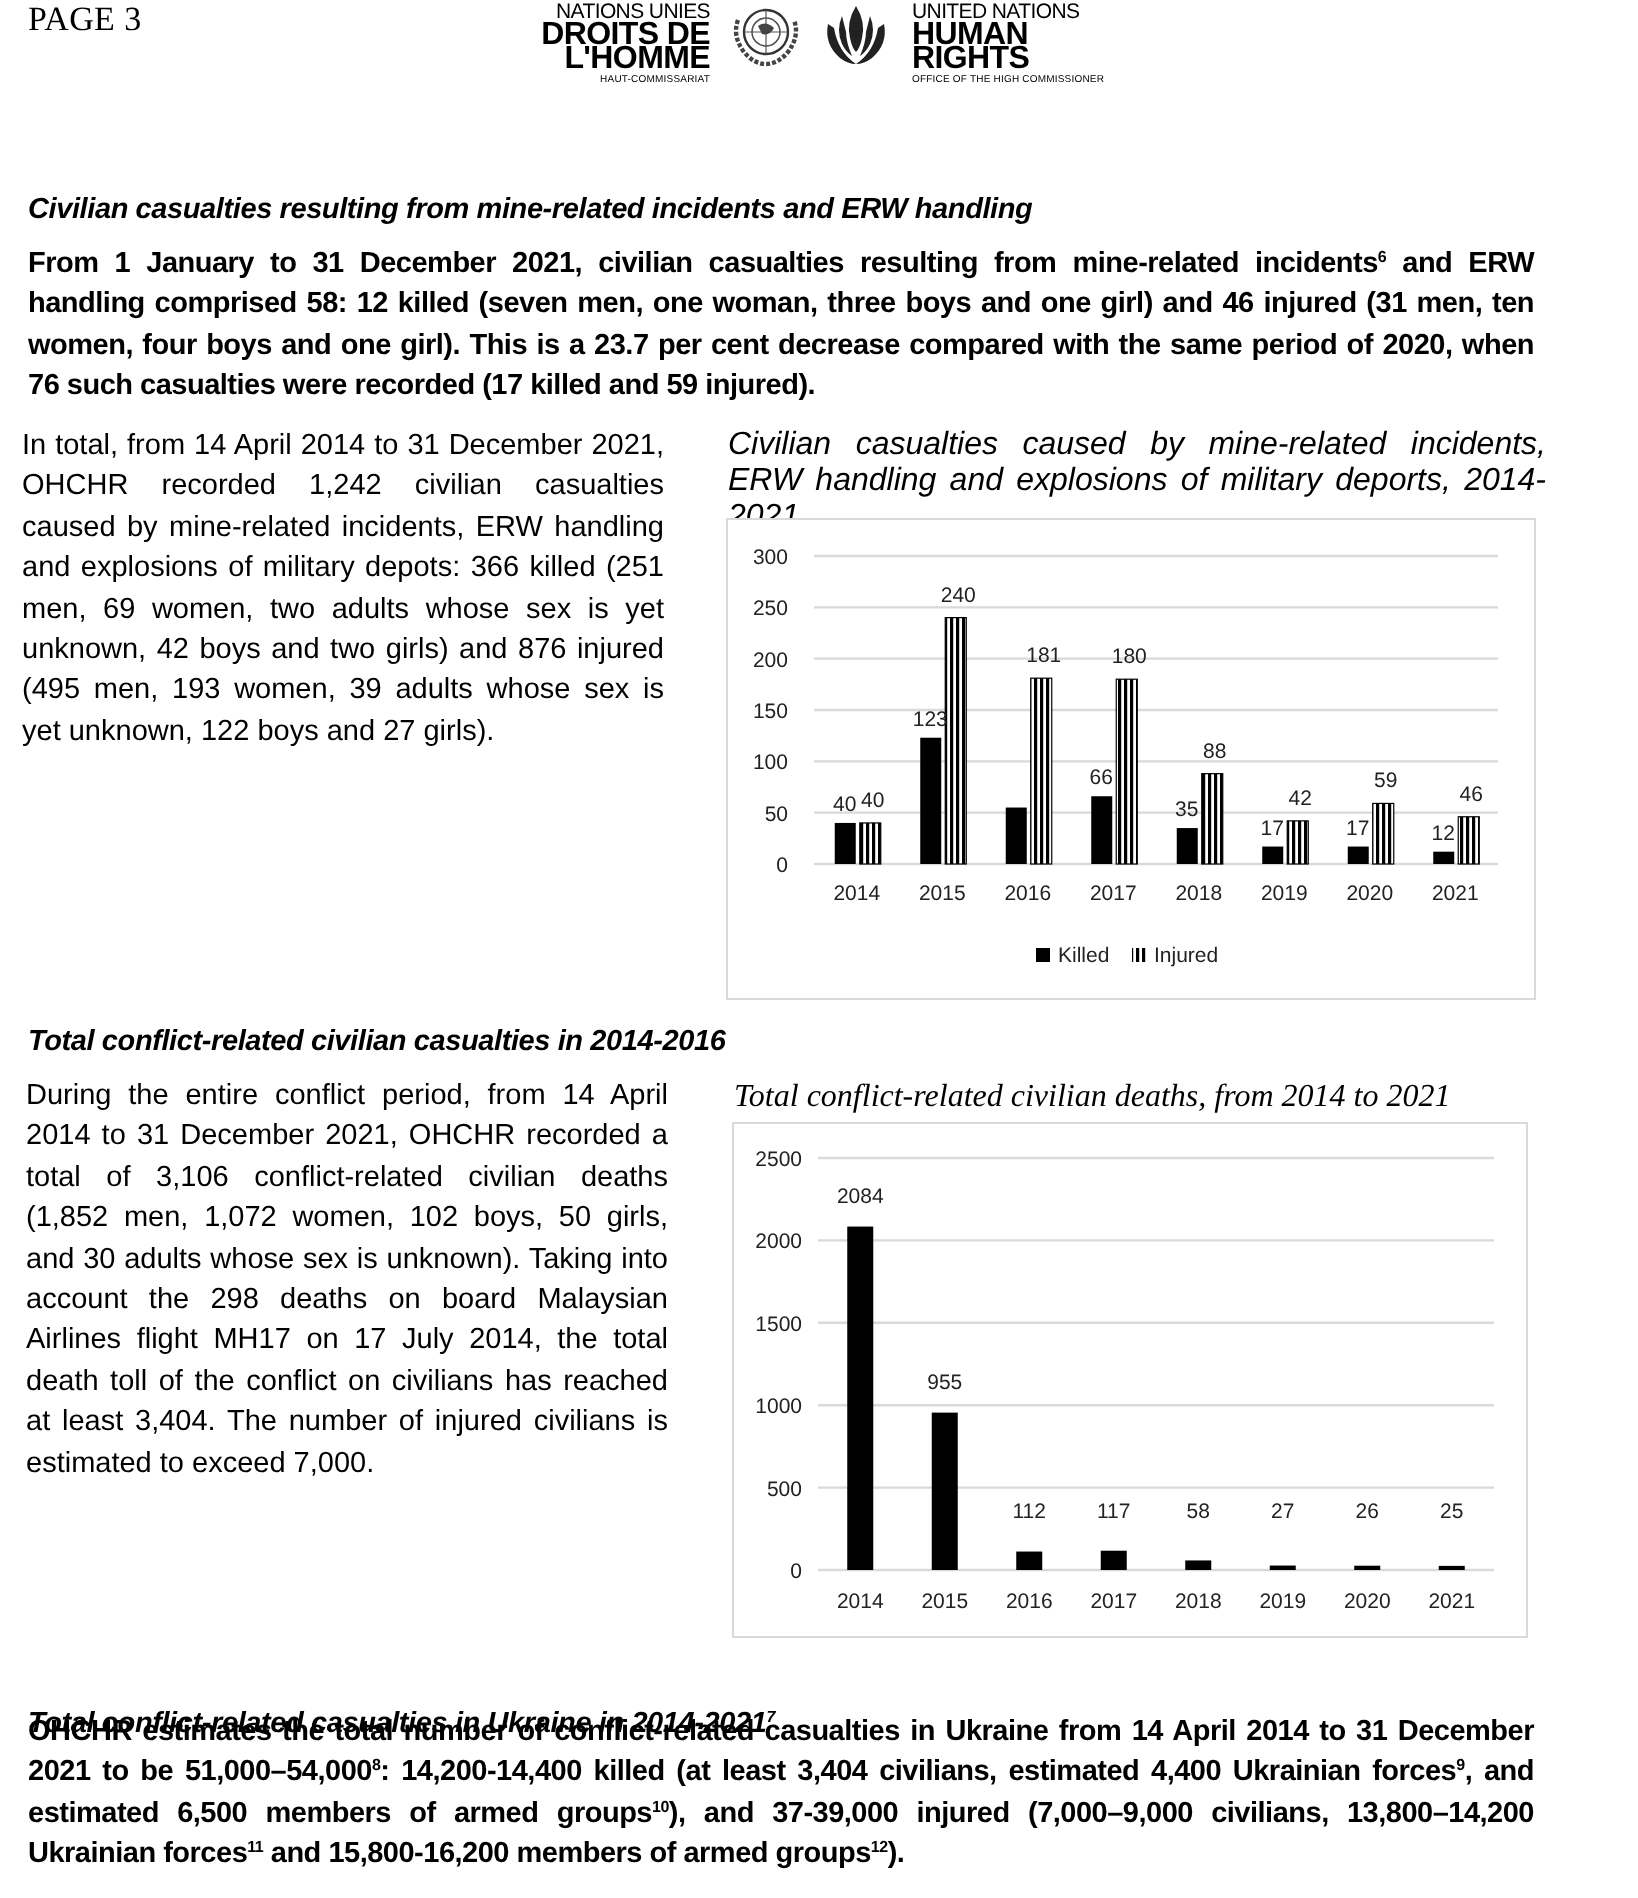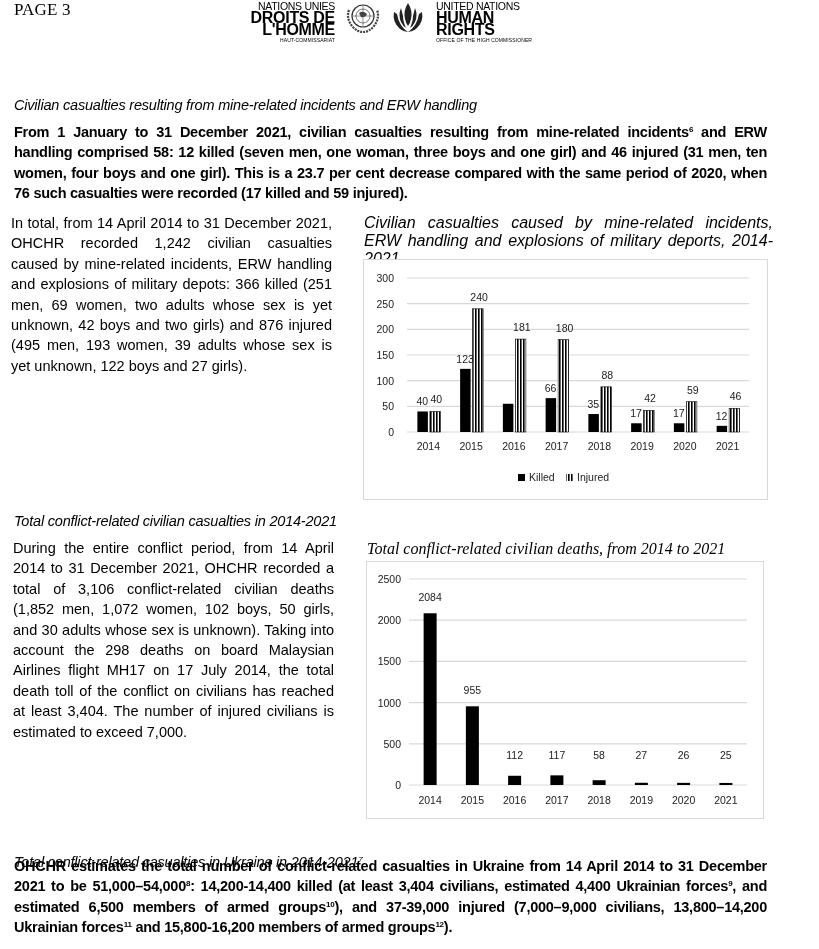--- a/index.html
+++ b/index.html
@@ -1,28 +1,28 @@
 <!DOCTYPE html>
 <html><head>
 <meta charset="utf-8">
 <style>
   html, body { margin: 0; padding: 0; background: #ffffff; }
   body { width: 819px; height: 949px; position: relative; overflow: hidden; color: #000; }
   .serif { font-family: "Liberation Serif", "DejaVu Serif", serif; }
   .sans { font-family: "Liberation Sans", "DejaVu Sans", sans-serif; }
   #page-label { position: absolute; left: 14px; top: 0px; font-size: 17px; letter-spacing: 0.2px; }
-  #logo { position: absolute; left: 230px; top: 0px; width: 300px; height: 36px; }
+  #logo { position: absolute; left: 250px; top: 0px; width: 300px; height: 36px; }
   .logo-left { position: absolute; left: 0; top: 0; width: 105px; text-align: right; }
   .logo-right { position: absolute; left: 206px; top: 0; width: 100px; text-align: left; }
   .logo-l1 { font-size: 10.5px; line-height: 12px; letter-spacing: -0.3px; }
   .logo-l2 { font-size: 16px; font-weight: bold; line-height: 12px; letter-spacing: -0.3px; }
   .logo-l3 { font-size: 5px; line-height: 8px; letter-spacing: 0.1px; }
   .emblem { position: absolute; top: 0; }
 
-  .heading { position: absolute; left: 14px; font-style: italic; font-weight: normal; font-size: 14.5px; letter-spacing: -0.2px; white-space: nowrap; }
+  .heading { position: absolute; left: 14px; font-style: italic; font-weight: bold; font-size: 14.5px; letter-spacing: -0.2px; white-space: nowrap; }
   .para { position: absolute; font-size: 14.5px; line-height: 20.4px; text-align: justify; }
   .para.narrow { letter-spacing: -0.25px; font-weight: bold; }
   sup { font-size: 8px; line-height: 0; vertical-align: 5px; }
 
   .chart-title { position: absolute; font-style: italic; font-size: 16px; line-height: 18px; text-align: justify; }
   .chart-box { position: absolute; border: 1.5px solid #d9d9d9; background: #fff; }
   svg text { font-family: "Liberation Sans", "DejaVu Sans", sans-serif; }
 </style>
 </head>
 <body>
@@ -127,21 +127,21 @@
       <text x="371.625" y="140.38666666666666" font-size="10.5" text-anchor="middle" fill="#222">46</text>
       <text x="363.625" y="190" font-size="10.5" text-anchor="middle" fill="#222">2021</text>
       <g></g>
       <rect x="154" y="214" width="7" height="7" fill="#000"></rect>
       <text x="165" y="221" font-size="10.5" text-anchor="start" fill="#222">Killed</text>
       <rect x="202" y="214" width="7" height="7" fill="url(#vstripes)"></rect>
       <text x="213" y="221" font-size="10.5" text-anchor="start" fill="#222">Injured</text>
     </svg>
 </div>
 
-<div class="heading sans" style="top:513px;">Total conflict-related civilian casualties in 2014-2021</div>
+<div class="heading sans" style="top:513px;">Total conflict-related civilian casualties in 2014-2016</div>
 
 <div class="para sans" style="left:13px; top:538px; width:321px;">During the entire conflict period, from 14 April 2014 to 31 December 2021, OHCHR recorded a total of 3,106 conflict-related civilian deaths (1,852 men, 1,072 women, 102 boys, 50 girls, and 30 adults whose sex is unknown). Taking into account the 298 deaths on board Malaysian Airlines flight MH17 on 17 July 2014, the total death toll of the conflict on civilians has reached at least 3,404. The number of injured civilians is estimated to exceed 7,000.</div>
 
 <div class="chart-title sans" style="left:367px; top:540px; width:400px; text-align:left;font-family:Liberation Serif, serif;">Total conflict-related civilian deaths, from 2014 to 2021</div>
 
 <div class="chart-box" style="left:366px; top:561px; width:396px; height:256px;">
   <svg id="chart2" width="396" height="256">
       <line x1="42" x2="380" y1="223" y2="223" stroke="#d9d9d9" stroke-width="1.2"></line>
       <text x="34" y="227" font-size="10.5" text-anchor="end" fill="#222">0</text>
       <line x1="42" x2="380" y1="181.8" y2="181.8" stroke="#d9d9d9" stroke-width="1.2"></line>

